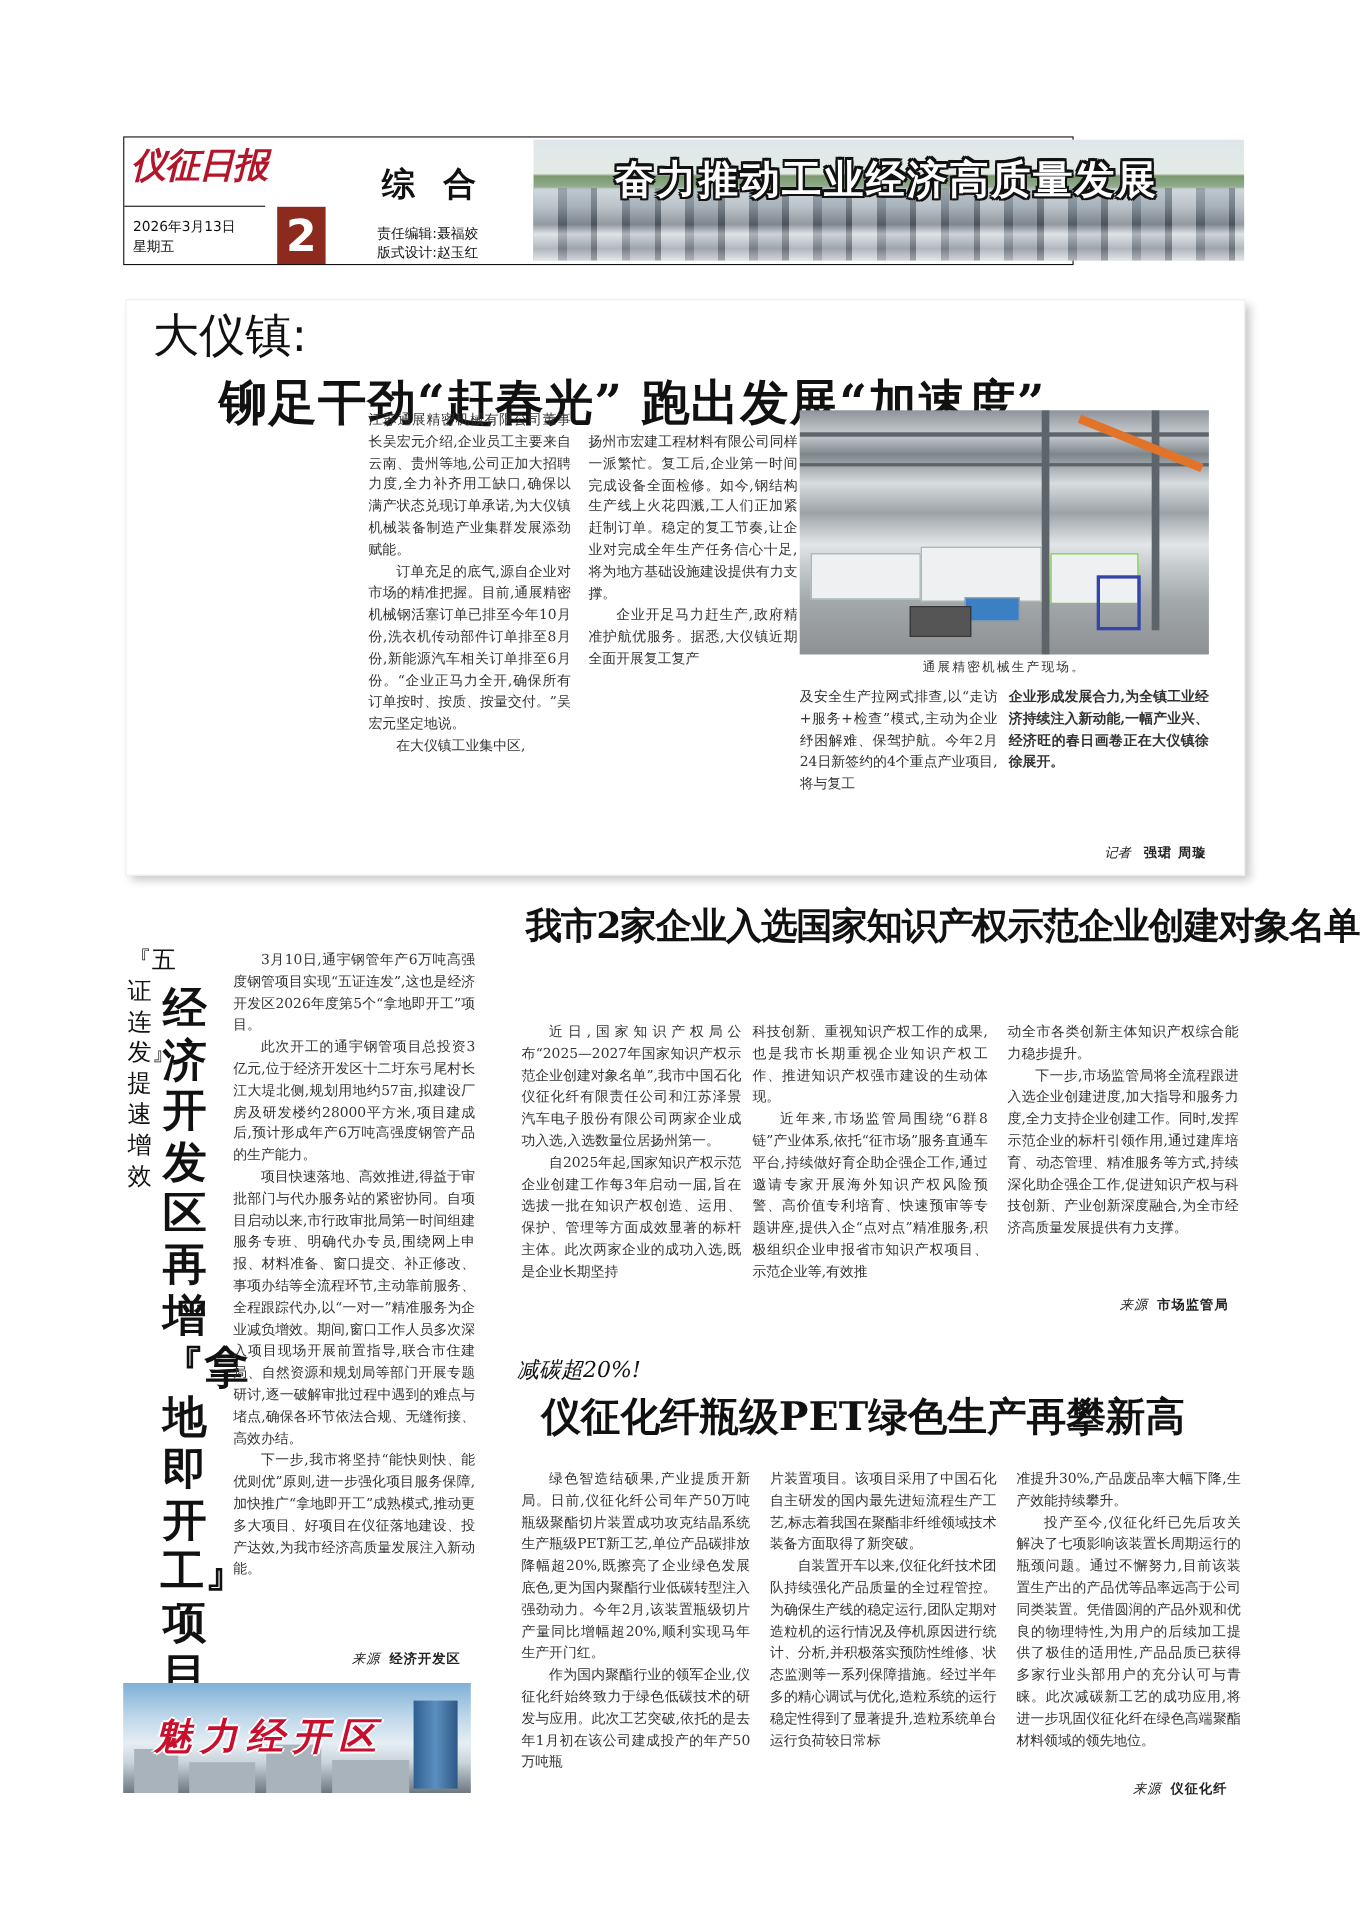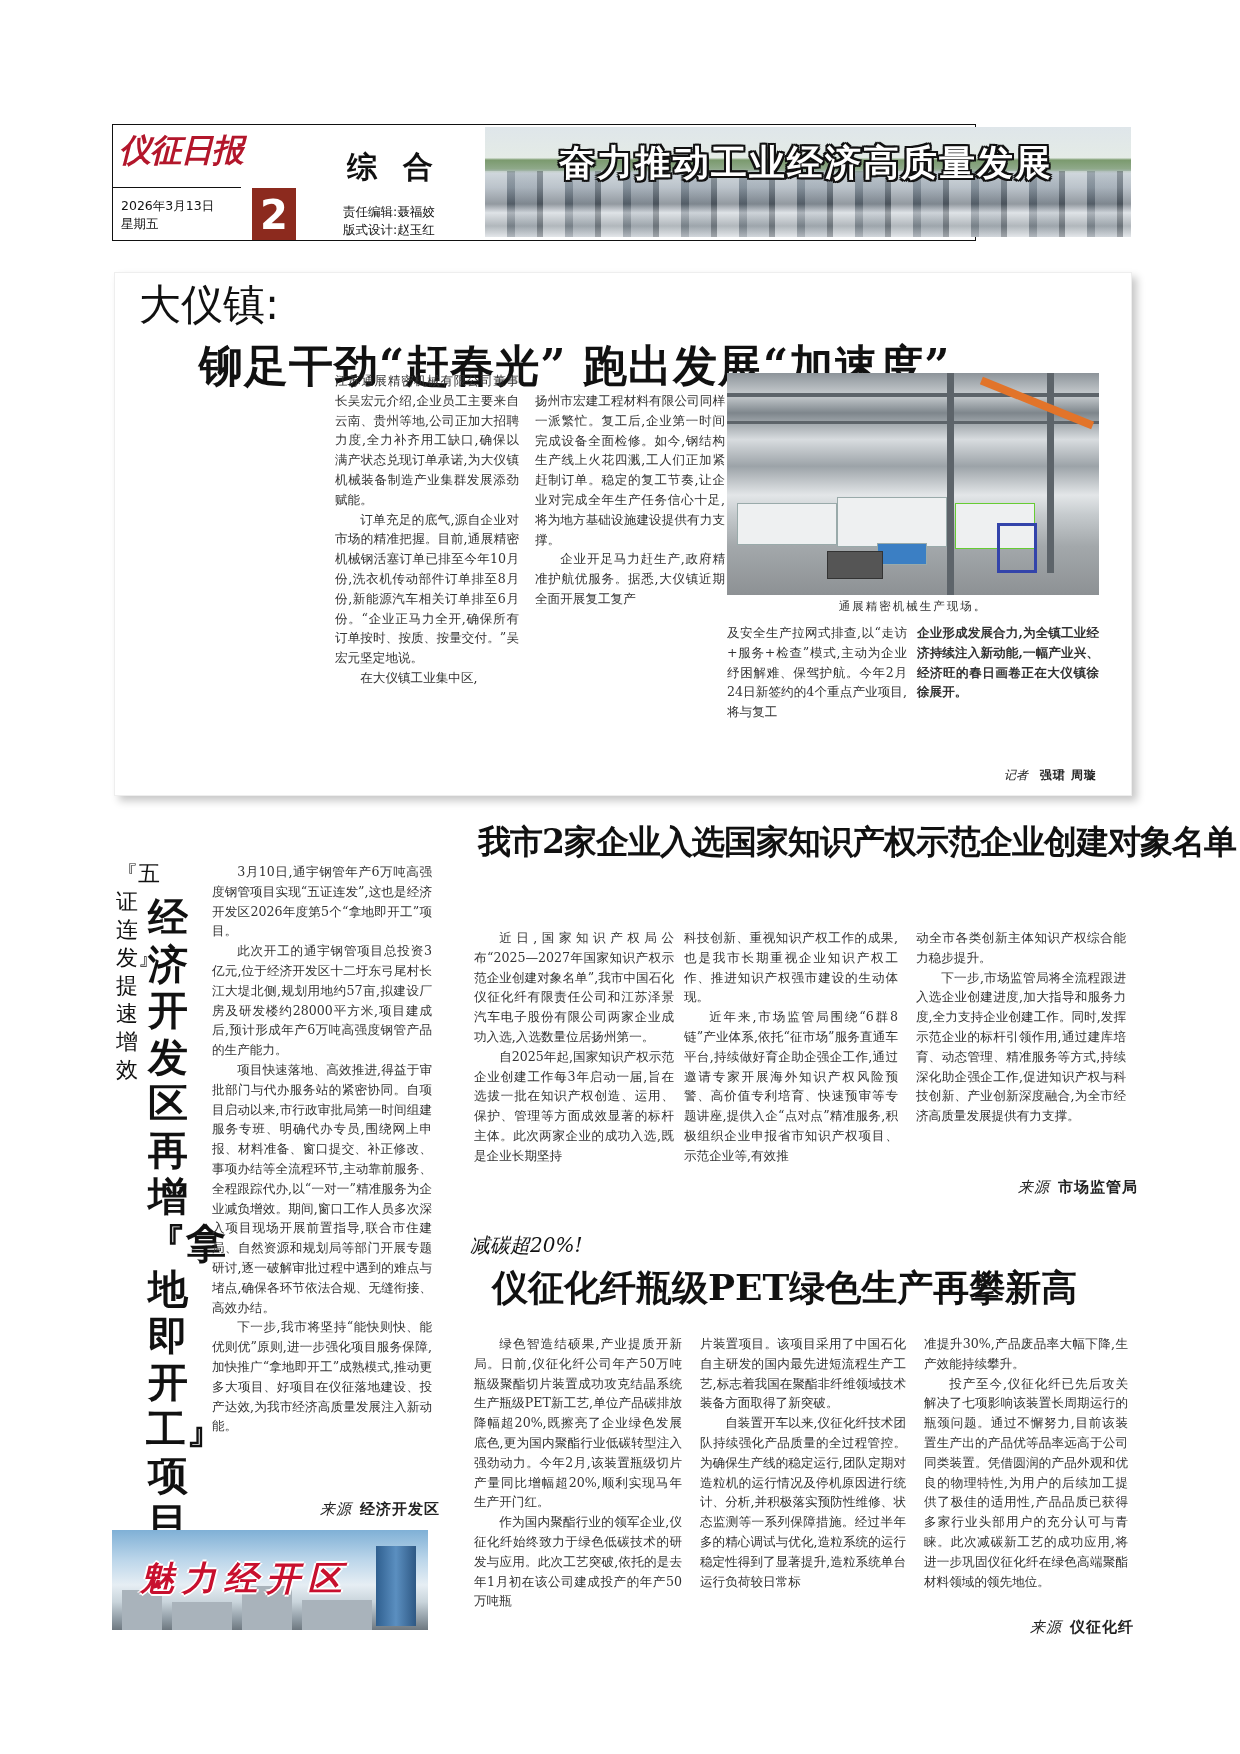--- a/index.html
+++ b/index.html
@@ -35,21 +35,21 @@
   .photo .beam { position: absolute; background: #5d646a; }
   .photo .machine { position: absolute; background: #eef0f1; border: 1px solid #9aa; }
   .photo .crane { position: absolute; left: 250px; top: 26px; width: 120px; height: 8px; background: #e2742a; transform: rotate(22deg); }
   .caption { position: absolute; left: 612px; top: 326px; width: 372px; text-align: center; font-family: "DejaVu Serif", serif; font-size: 11.5px; color: #333; letter-spacing: 2px; }
   .byline { position: absolute; right: 34px; top: 494px; font-size: 12px; color: #222; }
   .byline b { font-family: "DejaVu Sans", sans-serif; font-weight: bold; letter-spacing: 1px; }
 
   
   .vert-kicker { position: absolute; left: 116px; top: 860px; width: 22px; font-family: "DejaVu Serif", serif; font-size: 22px; line-height: 28px; color: #111; text-align: center; }
   .vert-head { position: absolute; left: 146px; top: 894px; width: 44px; font-family: "DejaVu Serif", serif; font-weight: bold; font-size: 40px; line-height: 46.5px; color: #111; text-align: center; }
-  .src { position: absolute; font-size: 15px; color: #222; text-align: right; }
+  .src { position: absolute; font-size: 12px; color: #222; text-align: right; }
   .src i { font-style: italic; margin-right: 8px; letter-spacing: 1px; }
   .src b { font-family: "DejaVu Sans", sans-serif; font-weight: bold; letter-spacing: 1px; }
 
   .ad { position: absolute; left: 112px; top: 1530px; width: 316px; height: 100px; overflow: hidden;
     background: linear-gradient(180deg, #7fb0d6 0%, #bcd6ea 30%, #e6eef4 55%, #c9d4db 72%, #8d99a2 90%, #6e7880 100%); }
   .ad .tower { position: absolute; right: 12px; top: 16px; width: 40px; height: 80px; background: linear-gradient(90deg, #2f5f8f, #5b8fc0 50%, #2e5884); }
   .ad .bldg { position: absolute; bottom: 0; background: #a9b3bb; }
   .ad-title { position: absolute; left: 28px; top: 26px; font-family: "DejaVu Serif", serif; font-weight: bold; font-style: italic; font-size: 34px; color: #c8102e; letter-spacing: 8px;
     text-shadow: 2px 0 0 #fff, -2px 0 0 #fff, 0 2px 0 #fff, 0 -2px 0 #fff; }
 

